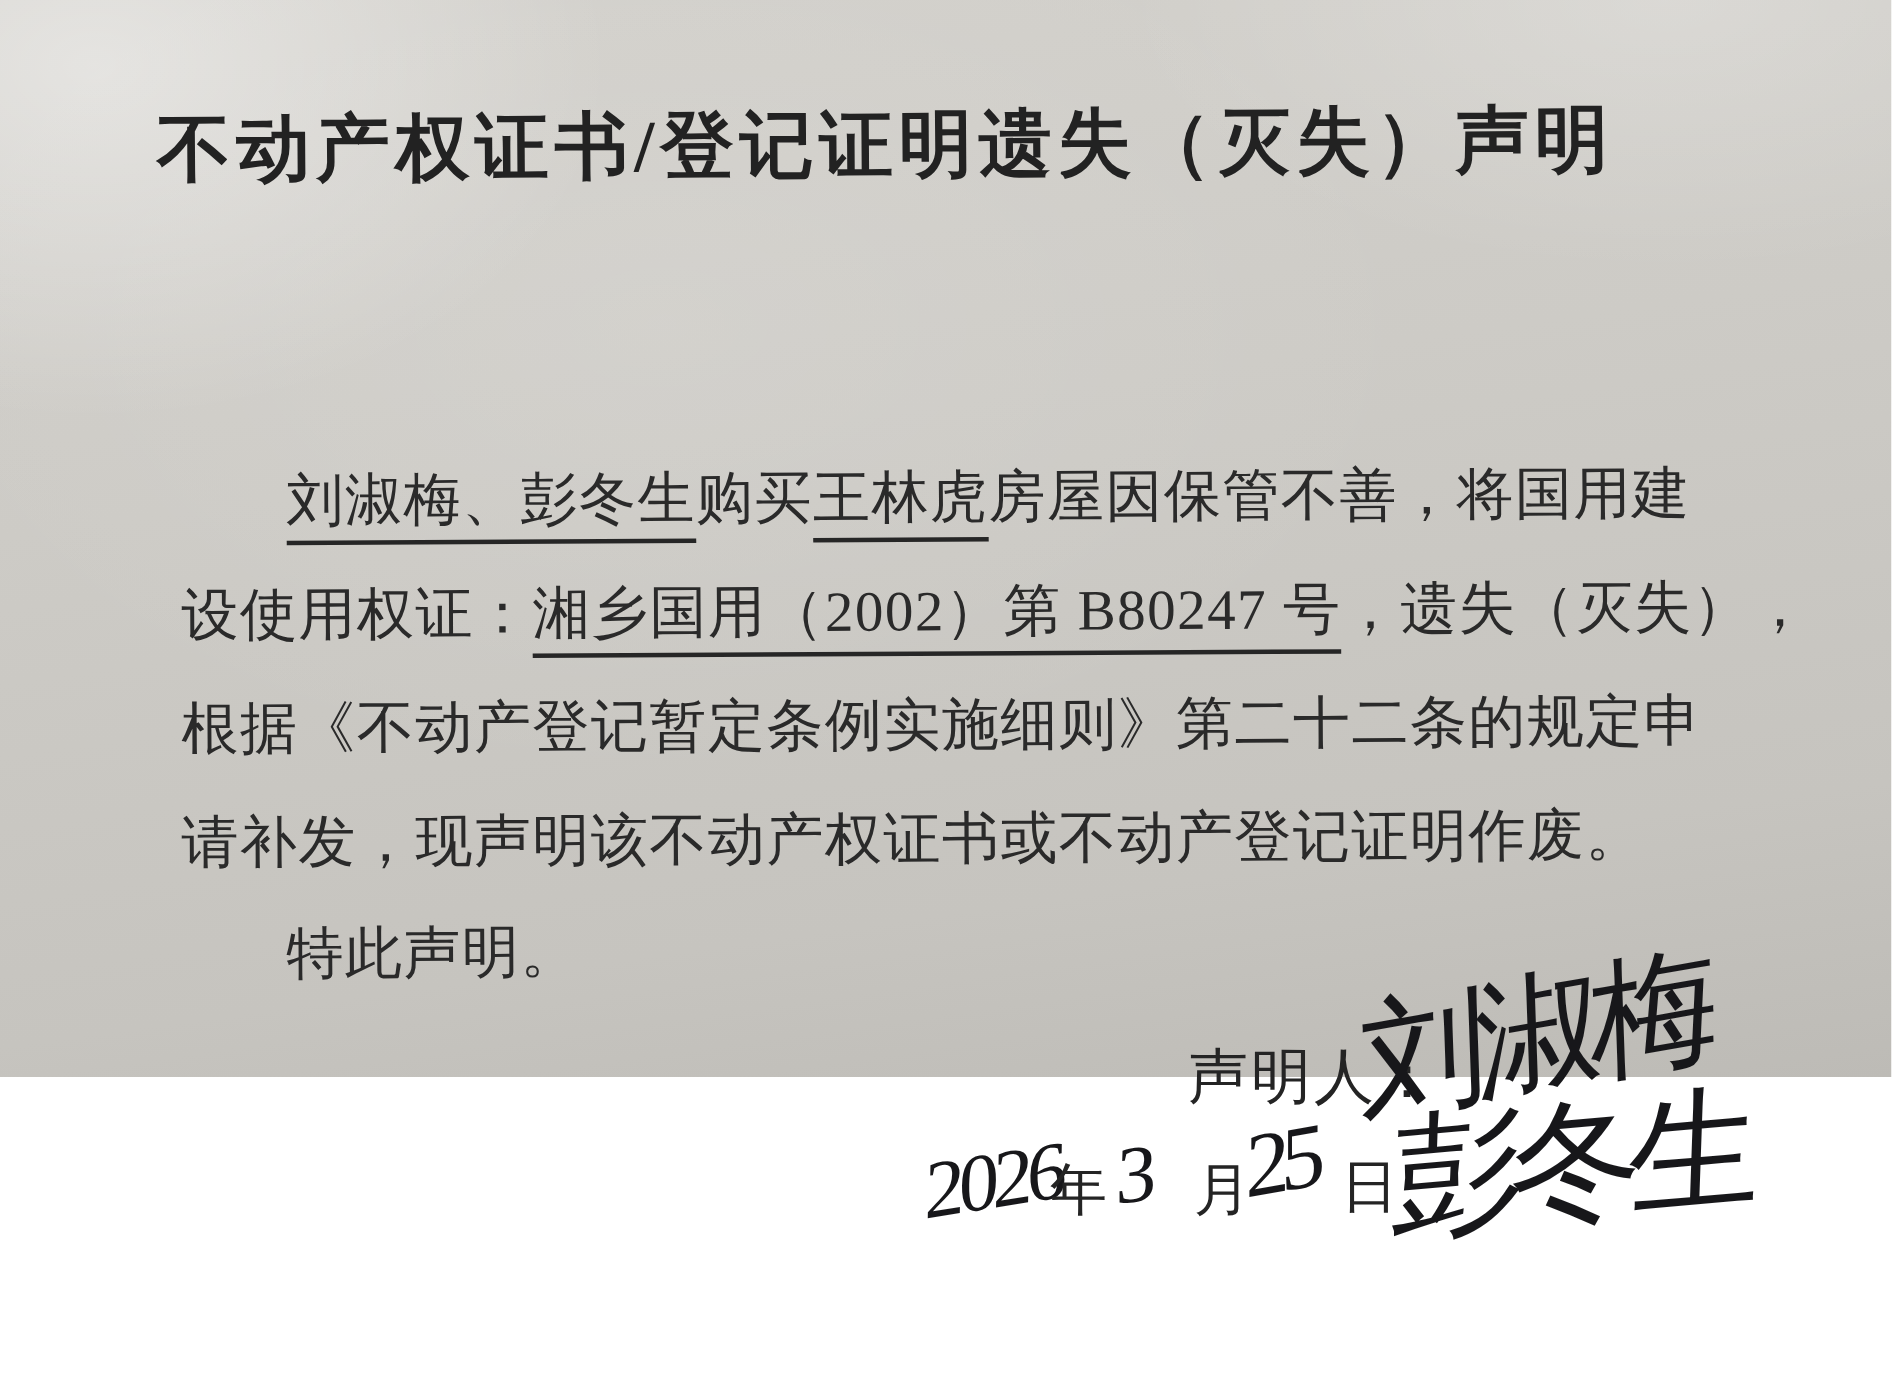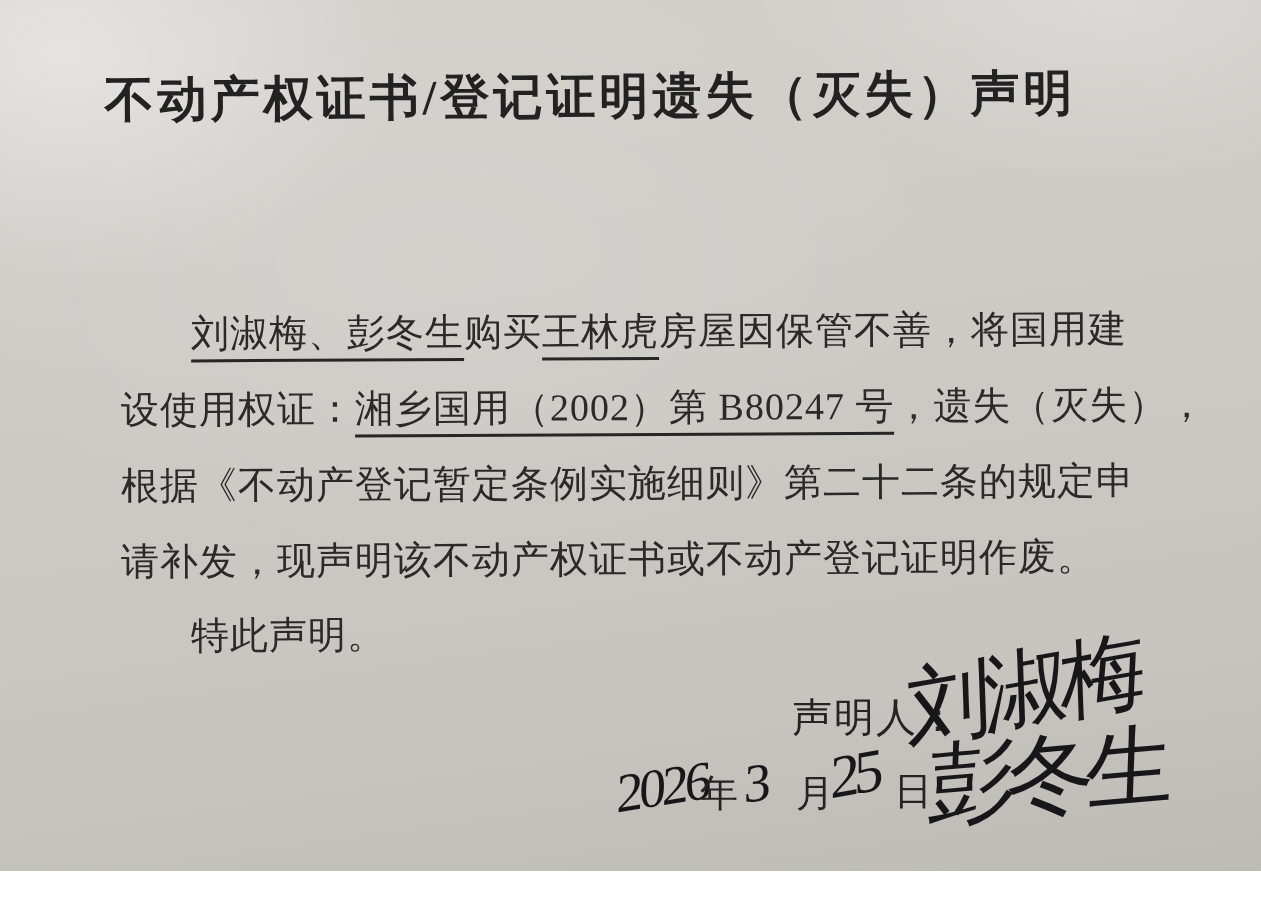--- a/index.html
+++ b/index.html
@@ -7,21 +7,21 @@
     --ink: #2a2a2a;
     --pen: #17171a;
   }
   * { margin: 0; padding: 0; box-sizing: border-box; }
   html, body { width: 1261px; height: 923px; overflow: hidden; }
   body { font-family: "Liberation Serif", "DejaVu Serif", serif; }
 
   .paper {
     position: relative;
     width: 1261px;
-    height: 871px;
+    height: 718px;
     background:
       radial-gradient(ellipse 480px 330px at 5% 6%, rgba(255,255,255,.42), rgba(255,255,255,0) 72%),
       radial-gradient(ellipse 520px 260px at 88% 0%, rgba(255,255,255,.22), rgba(255,255,255,0) 70%),
       radial-gradient(ellipse 700px 420px at 35% 30%, rgba(255,255,255,.10), rgba(255,255,255,0) 75%),
       linear-gradient(172deg, #d3d1cc 0%, #cdcbc6 40%, #c6c4bf 78%, #bdbbb6 100%);
     color: var(--ink);
   }
 
   .title {
     position: absolute;

